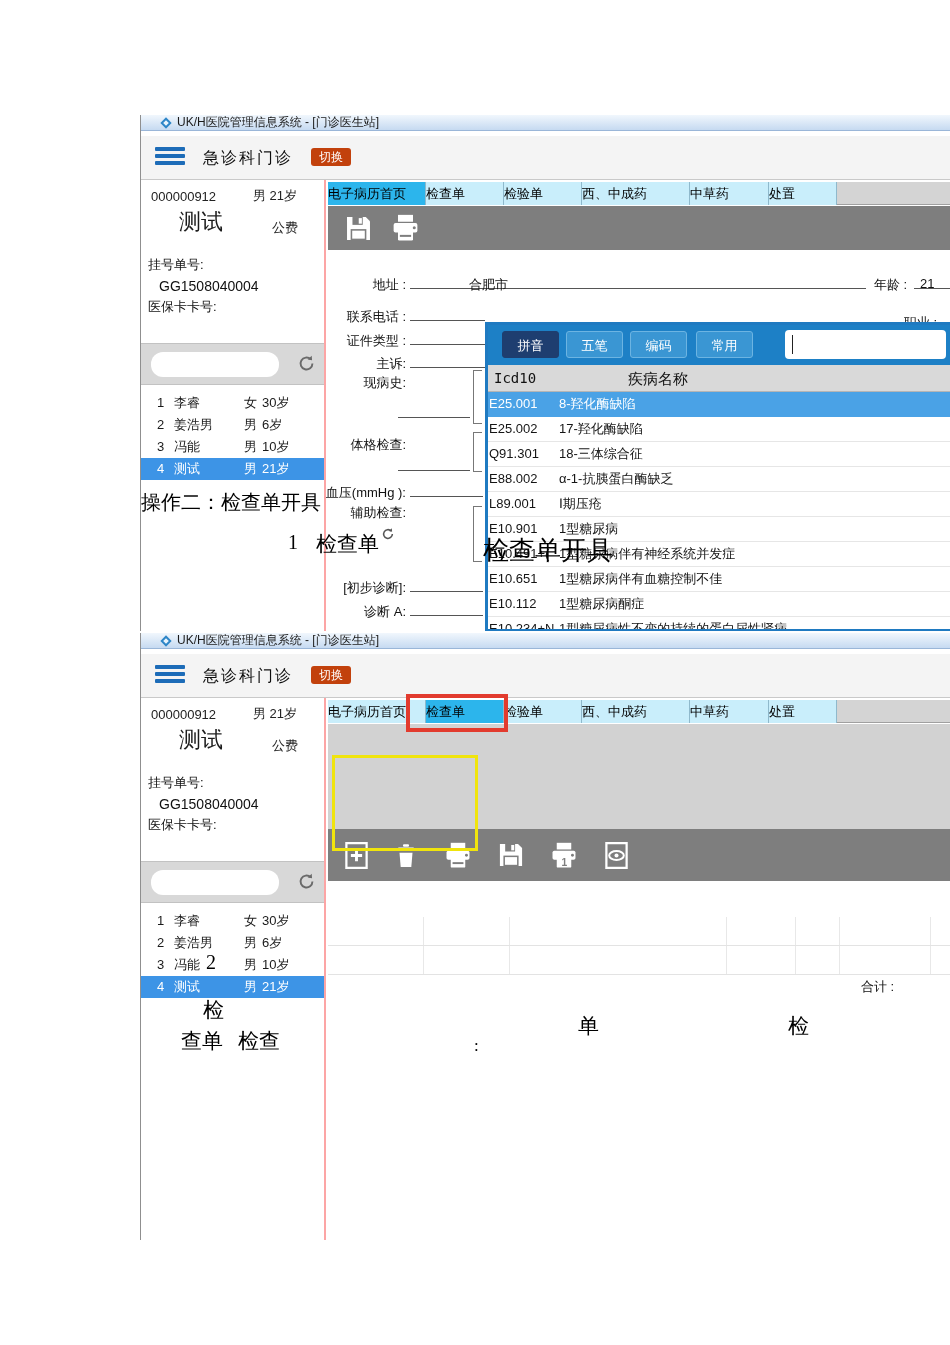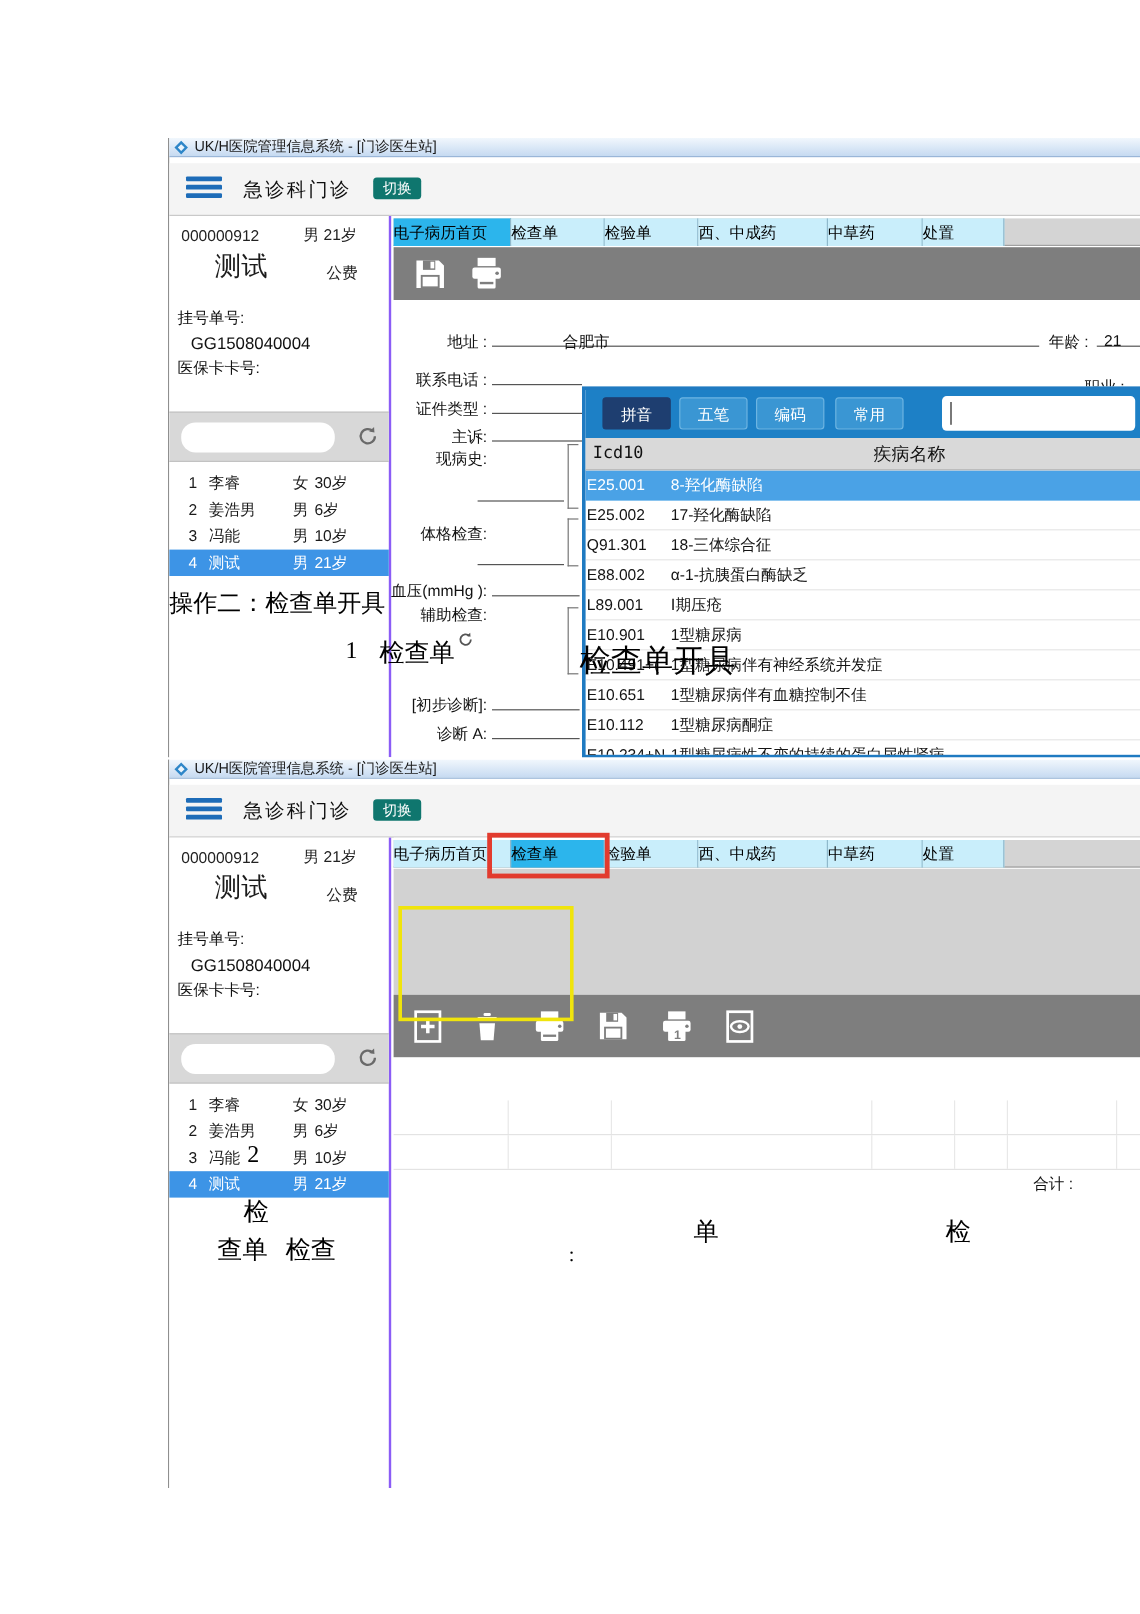--- a/index.html
+++ b/index.html
@@ -2,31 +2,31 @@
 <html><head>
 <meta charset="utf-8">
 <style>
   html,body{margin:0;padding:0}
   body{width:950px;height:1345px;position:relative;background:#fff;font-family:"Liberation Sans",sans-serif;overflow:hidden}
   *{box-sizing:border-box}
   span,div{white-space:nowrap}
 
   
   .window{position:absolute;left:140px;width:810px;background:#fff;border-left:1px solid #8f8f8f;overflow:hidden}
-  .titlebar{position:absolute;left:0;right:0;top:0;height:16px;background:linear-gradient(#f1f7fd,#c6daf1);border-bottom:1px solid #9ab6d8;display:flex;align-items:center;gap:7px;padding-left:6px;font-size:12px;color:#1a1a1a}
+  .titlebar{position:absolute;left:0;right:0;top:0;height:16px;background:linear-gradient(#f1f7fd,#c6daf1);border-bottom:1px solid #9ab6d8;display:flex;align-items:center;gap:7px;padding-left:21px;font-size:12px;color:#1a1a1a}
   .diamond{width:8px;height:8px;border:2px solid #2e86c8;background:#eaf4fc;transform:rotate(45deg);flex:none}
   .headerbar{position:absolute;left:0;right:0;top:21px;height:44px;background:#f4f4f4;border-bottom:1px solid #c9c9c9}
   .hamburger{position:absolute;left:14px;top:11px;width:30px}
   .hamburger i{display:block;height:4px;background:#1d6cb8;margin-bottom:3px;border-radius:1px}
   .dept{position:absolute;left:62px;top:12px;font-size:16px;color:#0d0d0d;letter-spacing:2px}
-  .switch-btn{position:absolute;left:170px;top:12px;background:#0f766e;color:#fff;font-size:12px;line-height:18px;padding:0 8px;border-radius:3px;cursor:pointer}
+  .switch-btn{position:absolute;left:170px;top:12px;background:#c2410c;color:#fff;font-size:12px;line-height:18px;padding:0 8px;border-radius:3px;cursor:pointer}
   .wbody{position:absolute;left:0;right:0;top:65px;bottom:0}
 
   
-  .leftpanel{position:absolute;left:0;top:0;bottom:0;width:185px;background:#fff;border-right:2px solid #8b5cf6}
+  .leftpanel{position:absolute;left:0;top:0;bottom:0;width:185px;background:#fff;border-right:2px solid #fca5a5}
   .pid{position:absolute;left:10px;top:9px;font-size:13px;color:#222}
   .pga{position:absolute;left:112px;top:7px;font-size:13px;color:#222}
   .pname{position:absolute;left:38px;top:27px;font-size:22px;color:#1c1c1c}
   .ppay{position:absolute;left:131px;top:39px;font-size:13px;color:#222}
   .plab1{position:absolute;left:7px;top:76px;font-size:13px;color:#111}
   .pregno{position:absolute;left:18px;top:98px;font-size:14px;color:#111}
   .plab2{position:absolute;left:7px;top:118px;font-size:13px;color:#111}
   .searchstrip{position:absolute;left:0;right:0;top:163px;height:42px;background:#d8d8d8;border-top:1px solid #c2c2c2;border-bottom:1px solid #c2c2c2}
   .psearch{position:absolute;left:10px;top:8px;width:128px;height:25px;border:none;border-radius:12px;background:#fff;outline:none;padding:0 10px;font-size:13px}
   .refresh{position:absolute;right:8px;top:10px}
@@ -54,21 +54,21 @@
   .dialog{position:absolute;left:157px;top:142px;width:470px;height:310px;border:3px solid #1f7ac1;background:#fff;z-index:10}
   .dlg-head{position:absolute;left:0;right:0;top:0;height:40px;background:#1d80c6}
   .dbtn{position:absolute;top:6px;width:57px;height:27px;line-height:27px;text-align:center;color:#fff;font-size:13px;background:#3a96d3;border:1px solid #6cb4e2;border-radius:3px;cursor:pointer}
   .db1{left:14px}.db2{left:78px}.db3{left:142px}.db4{left:208px}
   .dbtn.dactive{background:#1e3e70;border-color:#1e3e70}
   .dinput-wrap{position:absolute;left:297px;top:5px;width:161px;height:29px}
   .dinput{width:100%;height:100%;border:none;border-radius:4px;background:#fff;outline:none;padding:0 8px;font-size:14px}
   .caret{position:absolute;left:7px;top:5px;width:1px;height:19px;background:#222}
   .dlg-th{position:absolute;left:0;right:0;top:40px;height:27px;background:#d9d9d9;border-bottom:1px solid #b5b5b5;line-height:27px}
   .thcode{position:absolute;left:6px;font-family:"DejaVu Sans Mono",monospace;font-size:14px;color:#111}
-  .thname{position:absolute;left:140px;width:260px;text-align:center;font-size:15px;color:#111}
+  .thname{position:absolute;left:140px;width:260px;text-align:left;font-size:15px;color:#111}
   .dlg-rows{position:absolute;left:0;right:0;top:67px;bottom:0;overflow:hidden}
   .irow{position:relative;height:25px;line-height:24px;border-bottom:1px solid #e6e6e6;font-size:13px;color:#141414;cursor:pointer}
   .irow.selected{background:#4aa2e6;color:#fff;border-color:#4aa2e6}
   .icode{position:absolute;left:1px}
   .iname{position:absolute;left:71px}
 
   
   .graybox{position:absolute;left:0;right:0;top:26px;height:105px;background:#d2d2d2}
   .yellowrect{position:absolute;left:4px;top:31px;width:146px;height:96px;border:3px solid #f0e40c;z-index:6}
   .redrect{position:absolute;left:78px;top:-4px;width:102px;height:38px;border:4px solid #e23b2e;z-index:7}

